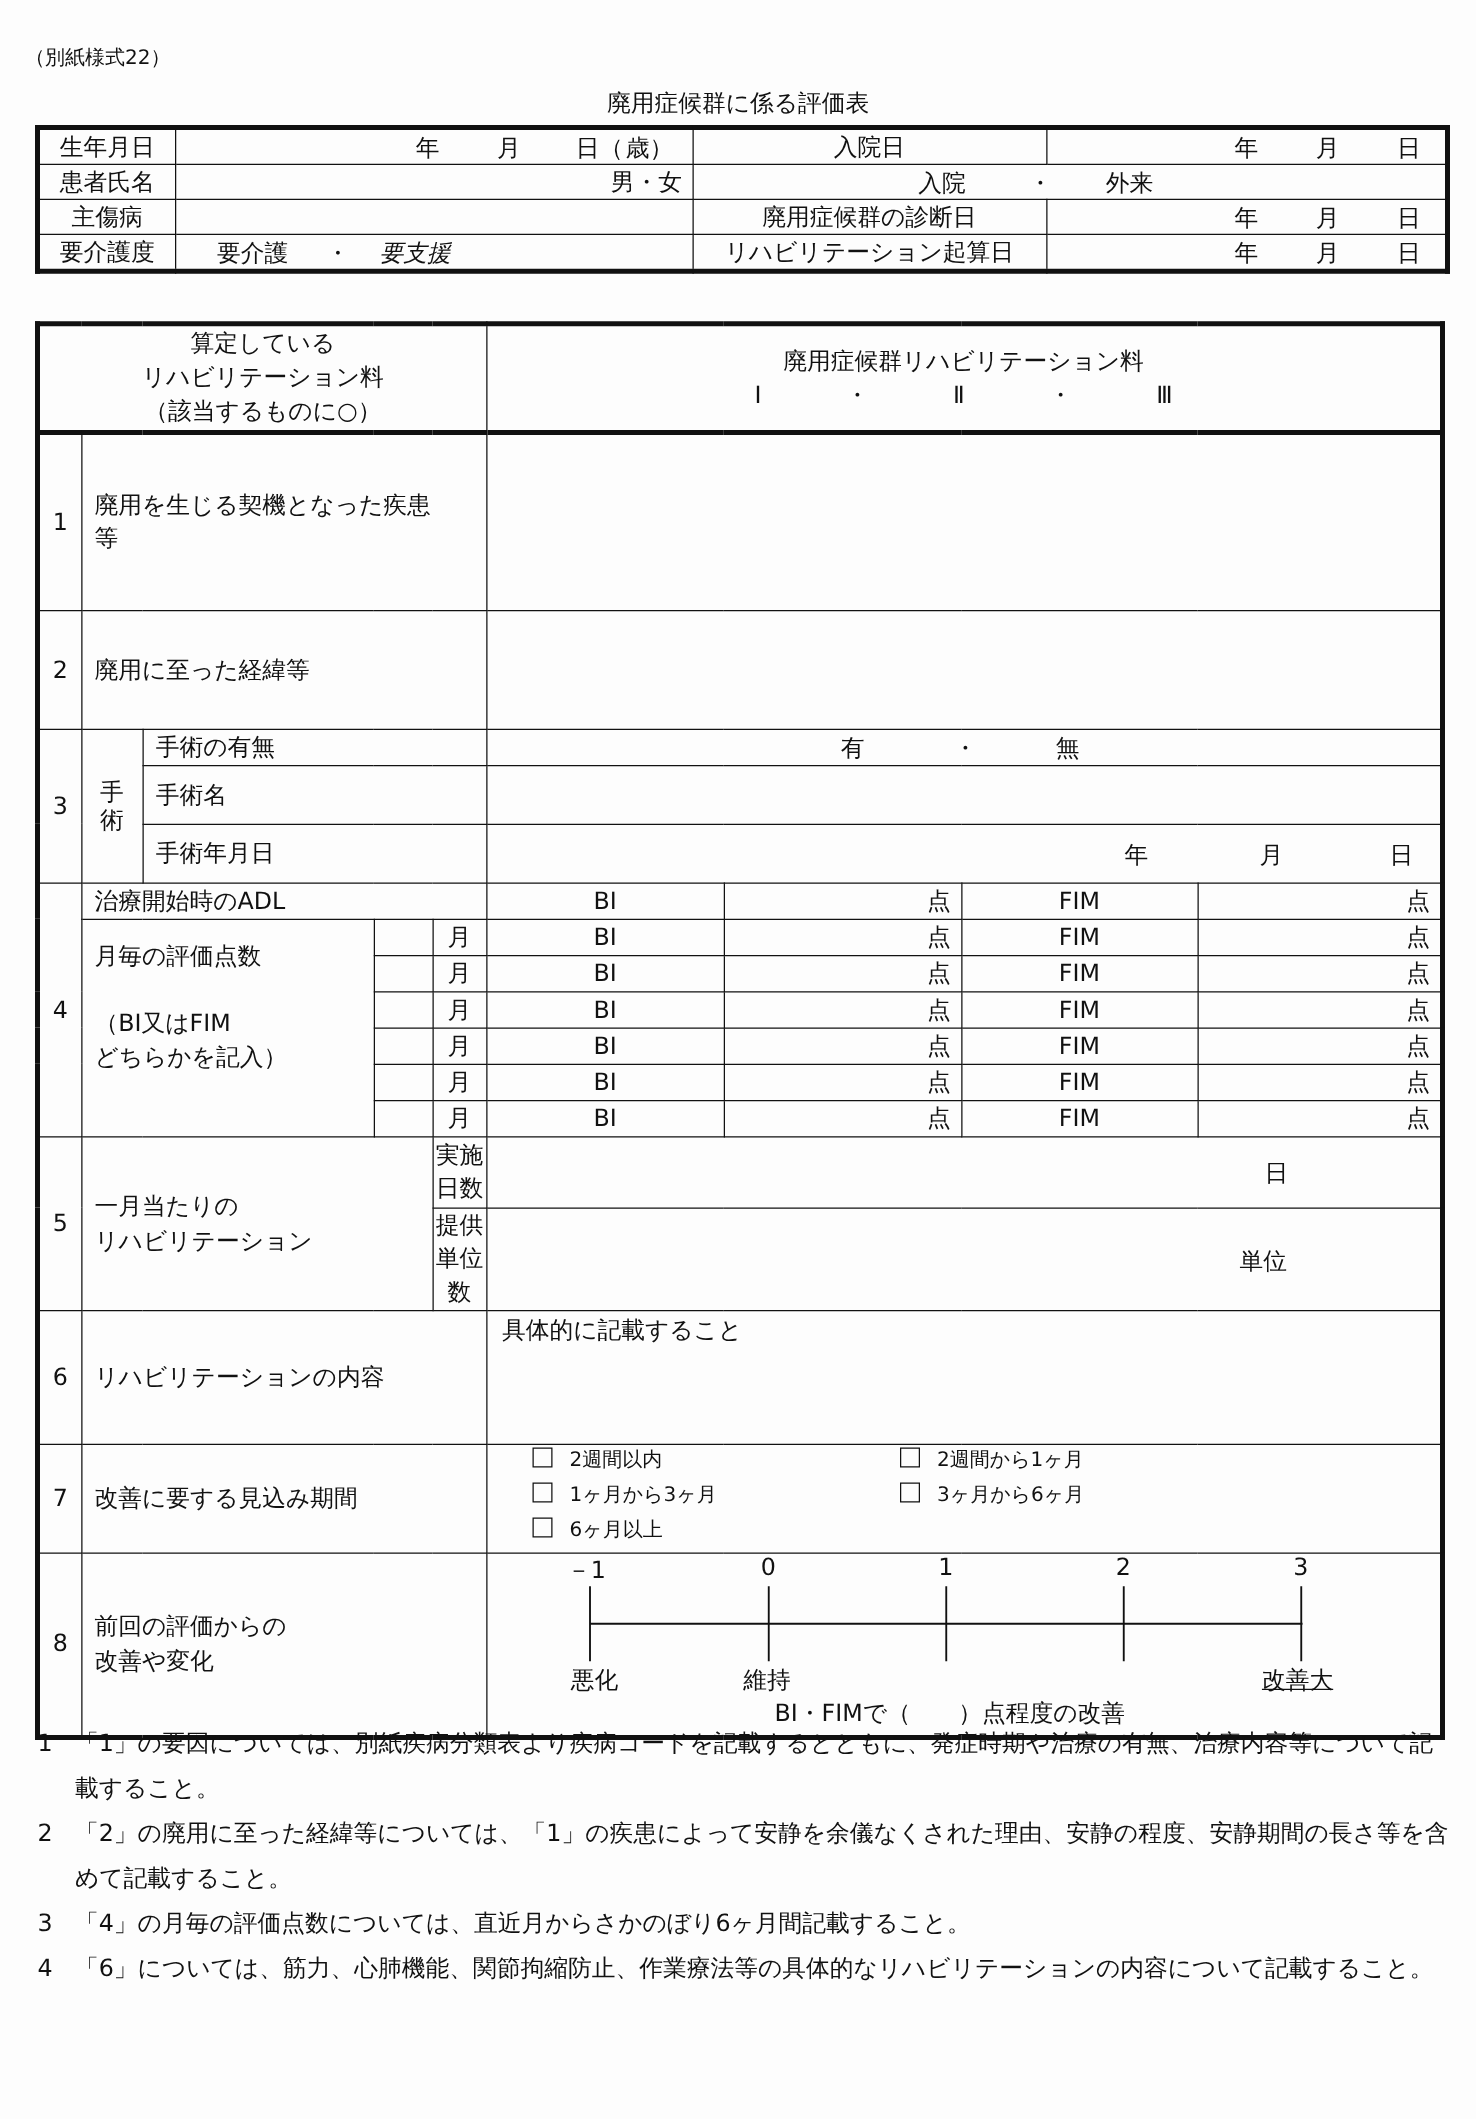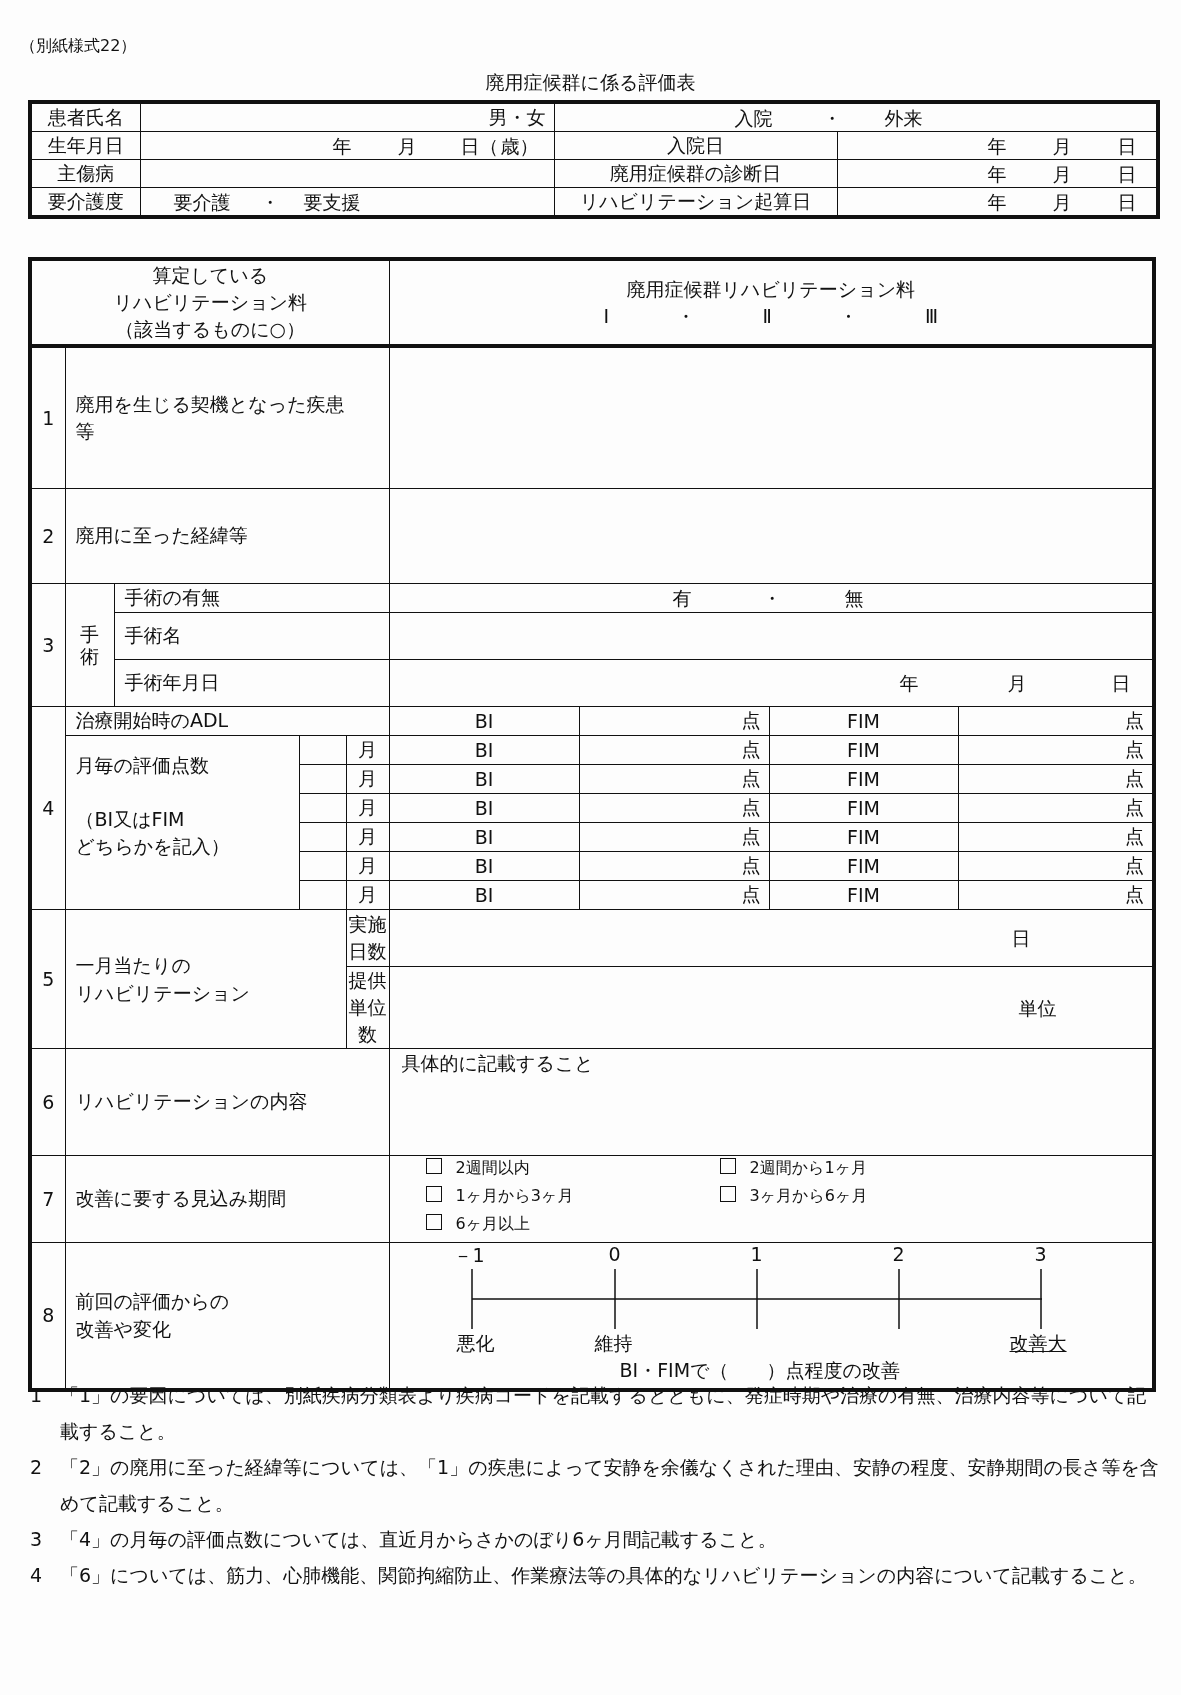--- a/index.html
+++ b/index.html
@@ -42,68 +42,68 @@
 
 <table class="t1">
   <colgroup>
     <col style="width:110px">
       <col style="width:414px">
       <col style="width:283px">
       <col style="width:321px">
   </colgroup>
   <tbody>
       <tr>
-    <td class="c">患者氏名</td>
-    <td class="r"><span>男・女</span></td>
-    <td colspan="2">
-      <div style="position:relative;height:27px;">
-        <span class="abs" style="left:180px;top:2px;">入院</span>
-        <span class="abs" style="left:268px;top:2px;">・</span>
-        <span class="abs" style="left:330px;top:2px;">外来</span>
-      </div>
-    </td>
-  </tr>
-  <tr>
     <td class="c">生年月日</td>
     <td>
       <div style="position:relative;height:27px;">
         <span class="abs" style="left:192px;top:2px;">年</span>
         <span class="abs" style="left:257px;top:2px;">月</span>
         <span class="abs" style="left:320px;top:2px;">日（</span>
         <span class="abs" style="left:360px;top:2px;">歳）</span>
       </div>
     </td>
     <td class="c">入院日</td>
     <td>
       <div style="position:relative;height:27px;">
         <span class="abs" style="left:150px;top:2px;">年</span>
         <span class="abs" style="left:215px;top:2px;">月</span>
         <span class="abs" style="left:280px;top:2px;">日</span>
       </div>
     </td>
   </tr>
   <tr>
+    <td class="c">患者氏名</td>
+    <td class="r"><span>男・女</span></td>
+    <td colspan="2">
+      <div style="position:relative;height:27px;">
+        <span class="abs" style="left:180px;top:2px;">入院</span>
+        <span class="abs" style="left:268px;top:2px;">・</span>
+        <span class="abs" style="left:330px;top:2px;">外来</span>
+      </div>
+    </td>
+  </tr>
+  <tr>
     <td class="c">主傷病</td>
     <td></td>
     <td class="c">廃用症候群の診断日</td>
     <td>
       <div style="position:relative;height:27px;">
         <span class="abs" style="left:150px;top:2px;">年</span>
         <span class="abs" style="left:215px;top:2px;">月</span>
         <span class="abs" style="left:280px;top:2px;">日</span>
       </div>
     </td>
   </tr>
   <tr>
     <td class="c">要介護度</td>
     <td>
       <div style="position:relative;height:27px;">
         <span class="abs" style="left:33px;top:2px;">要介護</span>
         <span class="abs" style="left:120px;top:2px;">・</span>
-        <span class="abs" style="left:163px;top:2px;">要支援</span>
+        <span class="abs" style="left:163px;top:2px;font-style:italic;">要支援</span>
       </div>
     </td>
     <td class="c">リハビリテーション起算日</td>
     <td>
       <div style="position:relative;height:27px;">
         <span class="abs" style="left:150px;top:2px;">年</span>
         <span class="abs" style="left:215px;top:2px;">月</span>
         <span class="abs" style="left:280px;top:2px;">日</span>
       </div>
     </td>
@@ -271,21 +271,21 @@
       </div>
     </td>
   </tr>
   <tr style="height:57px;">
     <td class="c" style="line-height:27px;">
       <div>提供</div>
       <div>単位数</div>
     </td>
     <td colspan="4">
       <div style="position:relative;height:27px;">
-        <span class="abs" style="left:629px;top:2px;">単位</span>
+        <span class="abs" style="left:602px;top:2px;">単位</span>
       </div>
     </td>
   </tr>
 
   <tr style="height:107px;">
     <td class="num">6</td>
     <td colspan="4" class="lbl">リハビリテーションの内容</td>
     <td colspan="4" style="vertical-align:top;padding-left:12px;padding-top:2px;">
       <span>具体的に記載すること</span>
     </td>

